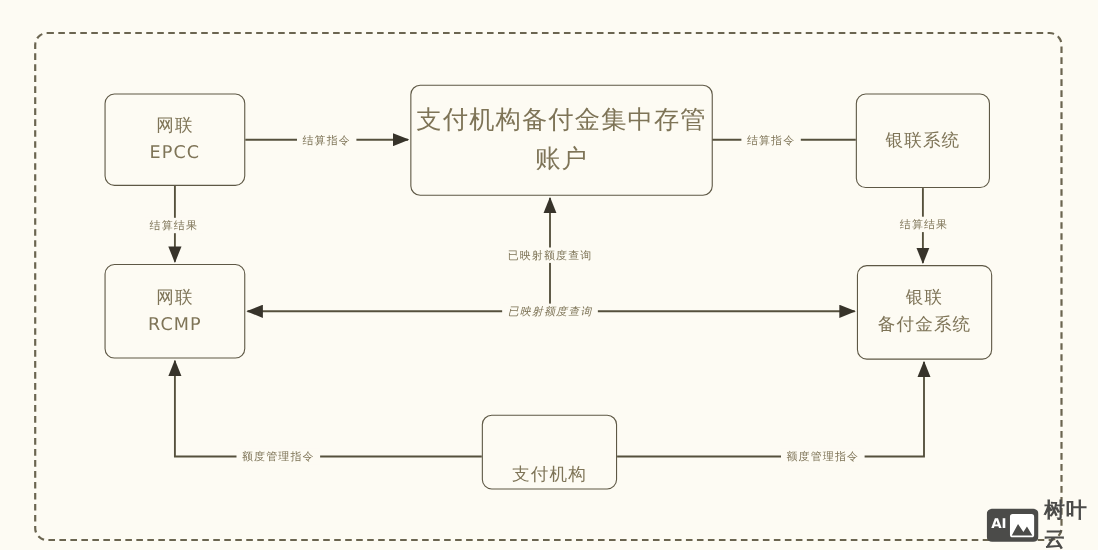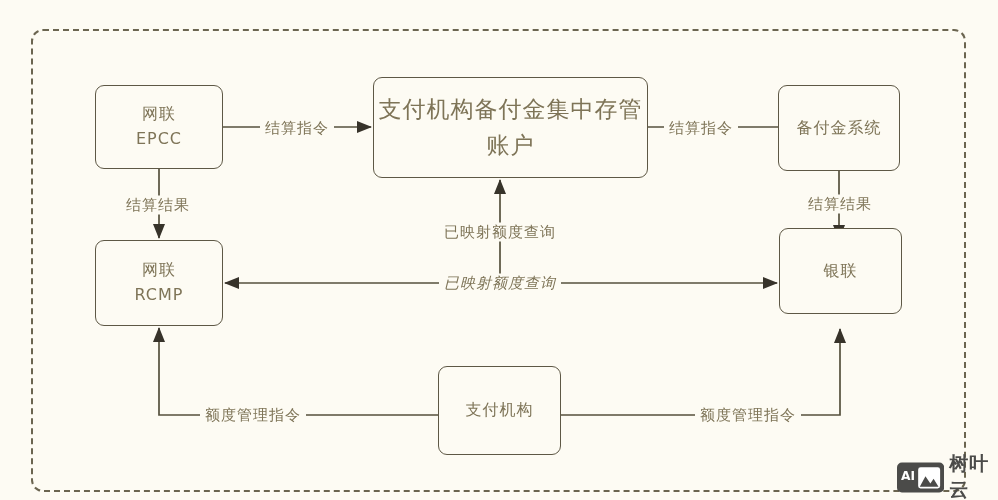--- a/index.html
+++ b/index.html
@@ -37,28 +37,28 @@
     text-align:center;
     font-size:16px;
     line-height:1.55;
     letter-spacing:1px;
     z-index:2;
   }
   .node-epcc   {left:95px; top:85px; width:128px;height:84px;}
   .node-custody{left:373px;top:77px; width:275px;height:101px;font-size:23px;}
   .node-up     {left:778px;top:85px; width:122px;height:86px;}
   .node-rcmp   {left:95px; top:240px;width:128px;height:86px;}
-  .node-upres  {left:779px;top:228px;width:123px;height:86px;}
-  .node-payer  {left:438px;top:366px;width:123px;height:89px;}
+  .node-upres  {left:779px;top:241px;width:123px;height:86px;font-family:Liberation Mono, monospace;}
+  .node-payer  {left:438px;top:377px;width:123px;height:68px;justify-content:flex-end;}
   .edge-label{
     position:absolute;
     transform:translate(-50%,-50%);
     background:var(--bg);
     padding:0 5px;
-    font-size:15px;
+    font-size:10px;
     letter-spacing:1px;
     white-space:nowrap;
     z-index:3;
     text-align:center;
   }
   .lbl-settle-left  {left:297px;top:128px;}
   .lbl-settle-right {left:701px;top:128px;}
   .lbl-result-left  {left:158px;top:205px;}
   .lbl-result-right {left:840px;top:204px;}
   .lbl-balance      {left:500px;top:232px;}
@@ -106,30 +106,31 @@
 <div class="node node-epcc">
   <span>网联</span>
   <span>EPCC</span>
 </div>
 
 <div class="node node-custody">
   <span>支付机构备付金集中存管账户</span>
 </div>
 
 <div class="node node-up">
-  <span>备付金系统</span>
+  <span>银联系统</span>
 </div>
 
 <div class="node node-rcmp">
   <span>网联</span>
   <span>RCMP</span>
 </div>
 
 <div class="node node-upres">
   <span>银联</span>
+  <span>备付金系统</span>
 </div>
 
 <div class="node node-payer">
   <span>支付机构</span>
 </div>
 
 <span class="edge-label lbl-settle-left">结算指令</span>
 <span class="edge-label lbl-settle-right">结算指令</span>
 <span class="edge-label lbl-result-left">结算结果</span>
 <span class="edge-label lbl-result-right">结算结果</span>

